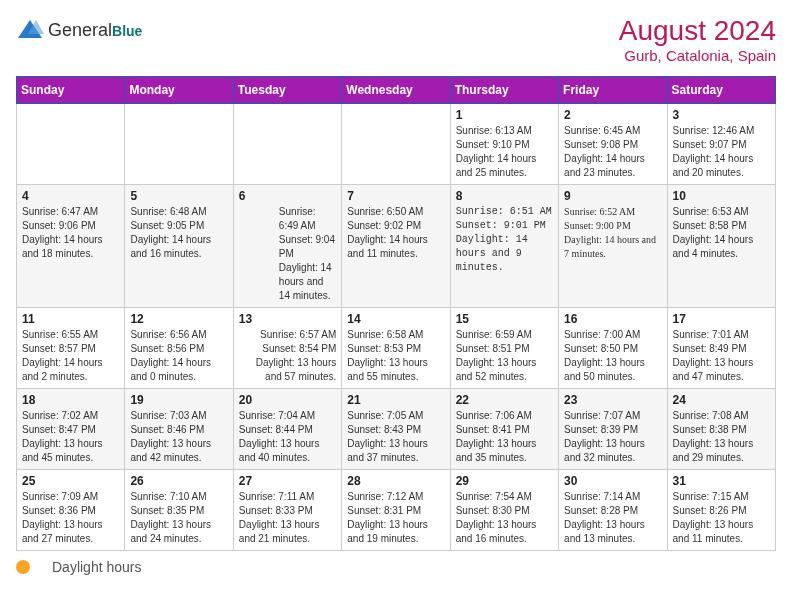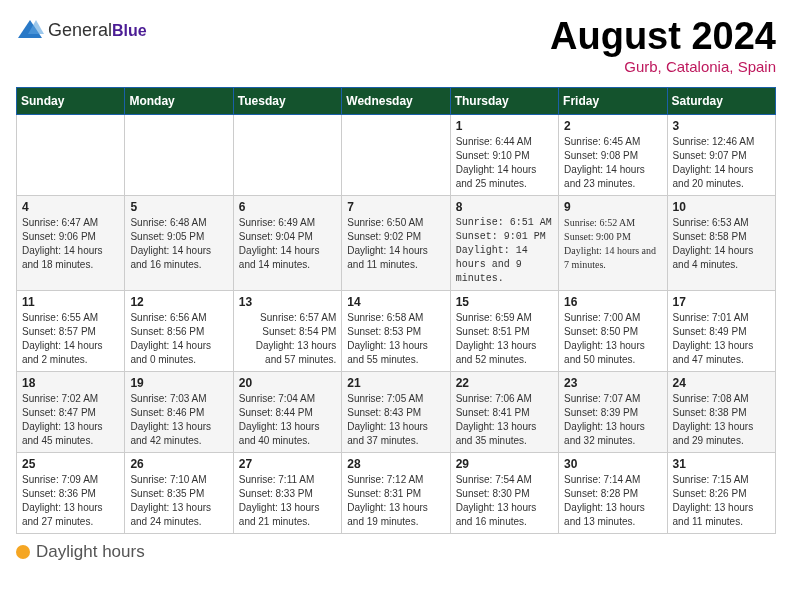--- a/index.html
+++ b/index.html
@@ -21,49 +21,49 @@
       align-items: center;
       gap: 4px;
     }
     .logo-text-general {
       font-size: 18px;
       font-weight: normal;
       color: #333;
       line-height: 1;
     }
     .logo-text-blue {
-      font-size: 16px;
+      font-size: 14px;
       font-weight: bold;
-      color: #4c1d95;
+      color: #0f766e;
       line-height: 1;
     }
     .logo-icon {
       width: 28px;
       height: 28px;
     }
     .title-block {
       text-align: right;
     }
     .title-month {
-      font-size: 38px;
-      font-weight: bold;
-      color: #000000;
+      font-size: 28px;
+      font-weight: normal;
+      color: #be185d;
       line-height: 1.1;
     }
     .title-location {
       font-size: 15px;
       color: #be185d;
     }
     .calendar {
       width: 100%;
       border-collapse: collapse;
       font-size: 11px;
     }
     .calendar thead tr th {
-      background: #14532d;
+      background: #a21caf;
       color: #fff;
       padding: 6px 4px;
       text-align: left;
       font-size: 12px;
       font-weight: bold;
       border: 1px solid #1a5fa8;
     }
     .calendar tbody tr td {
       border: 1px solid #ccc;
       vertical-align: top;
@@ -84,25 +84,25 @@
     .day-detail {
       font-size: 10px;
       color: #333;
       line-height: 1.4;
     }
     .empty-cell {
       background: #fff !important;
     }
     .footer-note {
       margin-top: 8px;
-      font-size: 17px;
+      font-size: 14px;
       color: #555;
       display: flex;
       align-items: center;
-      gap: 6px;
+      gap: 22px;
     }
     .footer-sun {
       width: 14px;
       height: 14px;
       background: #f5a623;
       border-radius: 50%;
       display: inline-block;
     }
   </style>
 </head>
@@ -139,21 +139,21 @@
       </tr>
   </thead>
   <tbody id="calendar-body">
       <tr>
         <td class="empty-cell"></td>
         <td class="empty-cell"></td>
         <td class="empty-cell"></td>
         <td class="empty-cell"></td>
         <td>
           <div class="day-num">1</div>
-          <div class="day-detail" style="white-space: pre-line;">Sunrise: 6:44 AM
+          <div class="day-detail" style="white-space: pre-line;">Sunrise: 6:13 AM
 Sunset: 9:10 PM
 Daylight: 14 hours and 25 minutes.</div>
         </td>
         <td>
           <div class="day-num">2</div>
           <div class="day-detail" style="white-space: pre-line;">Sunrise: 6:45 AM
 Sunset: 9:08 PM
 Daylight: 14 hours and 23 minutes.</div>
         </td>
         <td>
@@ -171,21 +171,21 @@
 Daylight: 14 hours and 18 minutes.</div>
         </td>
         <td>
           <div class="day-num">5</div>
           <div class="day-detail" style="white-space: pre-line;">Sunrise: 6:48 AM
 Sunset: 9:05 PM
 Daylight: 14 hours and 16 minutes.</div>
         </td>
         <td>
           <div class="day-num">6</div>
-          <div class="day-detail" style="white-space: pre-line;">Sunrise: 6:49 AM
+          <div class="day-detail" style="white-space: pre-line; margin-left: 40px;">Sunrise: 6:49 AM
 Sunset: 9:04 PM
 Daylight: 14 hours and 14 minutes.</div>
         </td>
         <td>
           <div class="day-num">7</div>
           <div class="day-detail" style="white-space: pre-line;">Sunrise: 6:50 AM
 Sunset: 9:02 PM
 Daylight: 14 hours and 11 minutes.</div>
         </td>
         <td>

